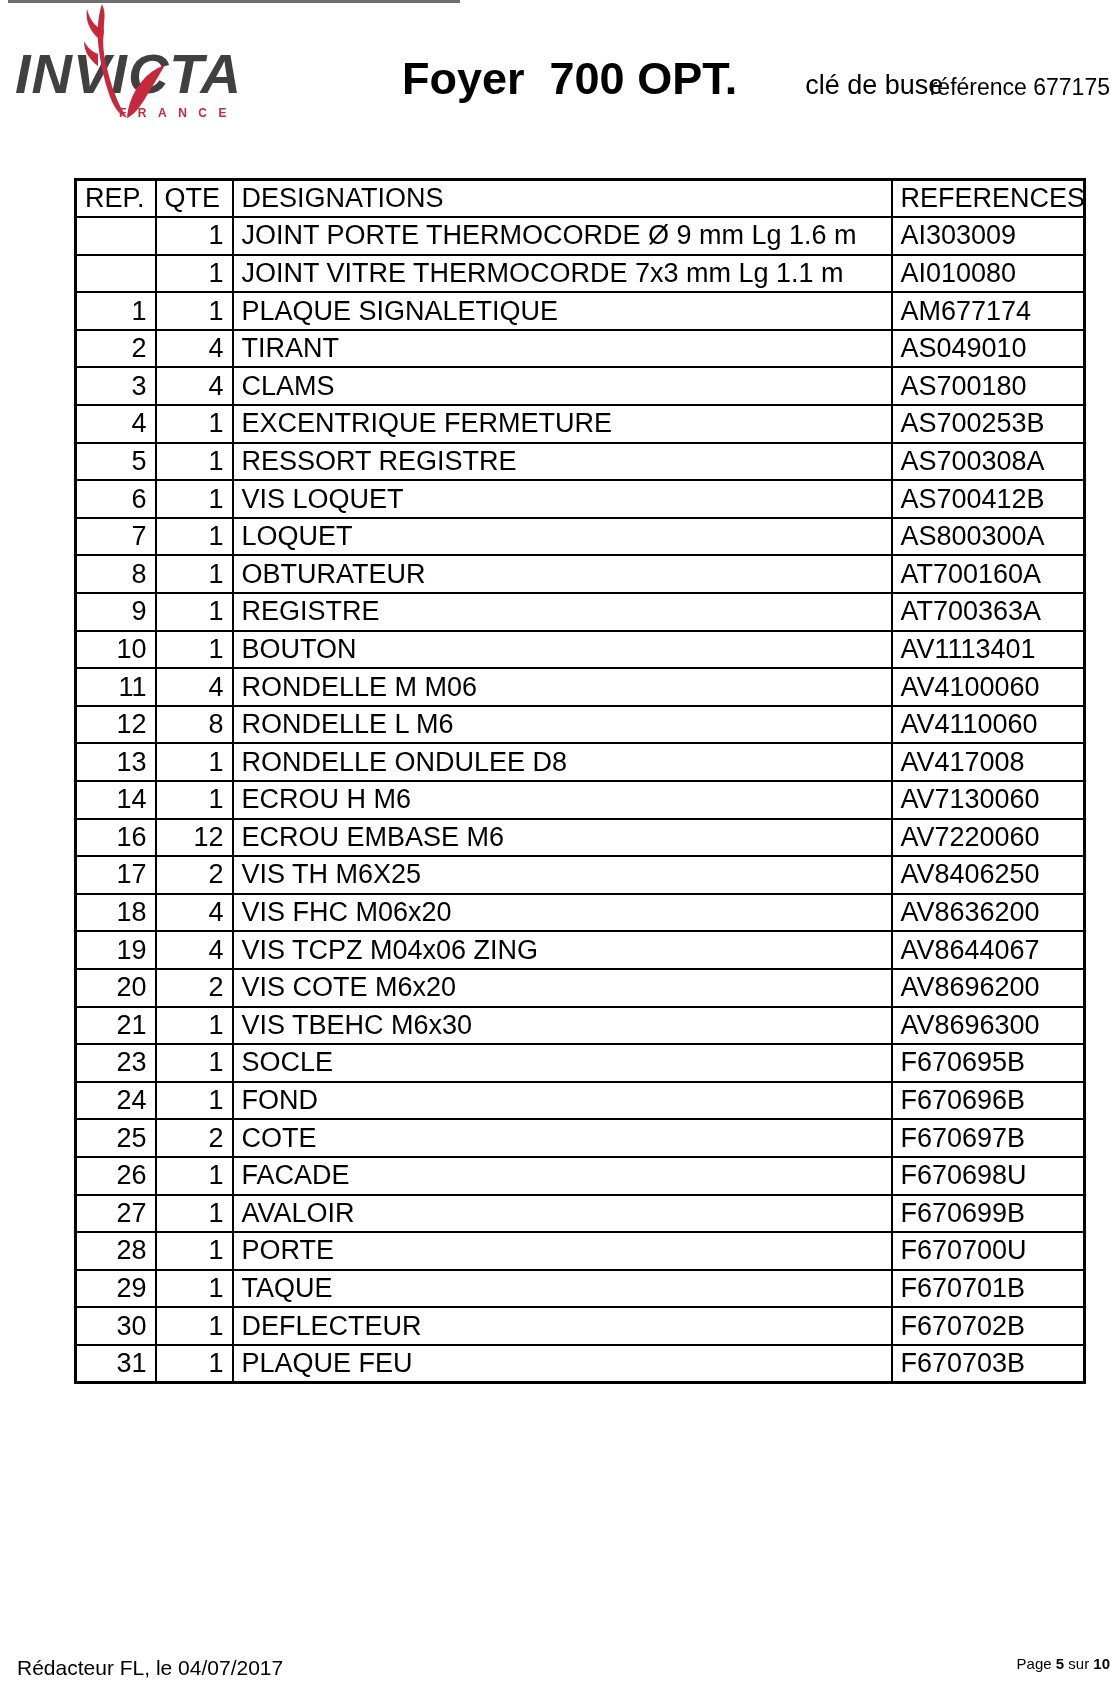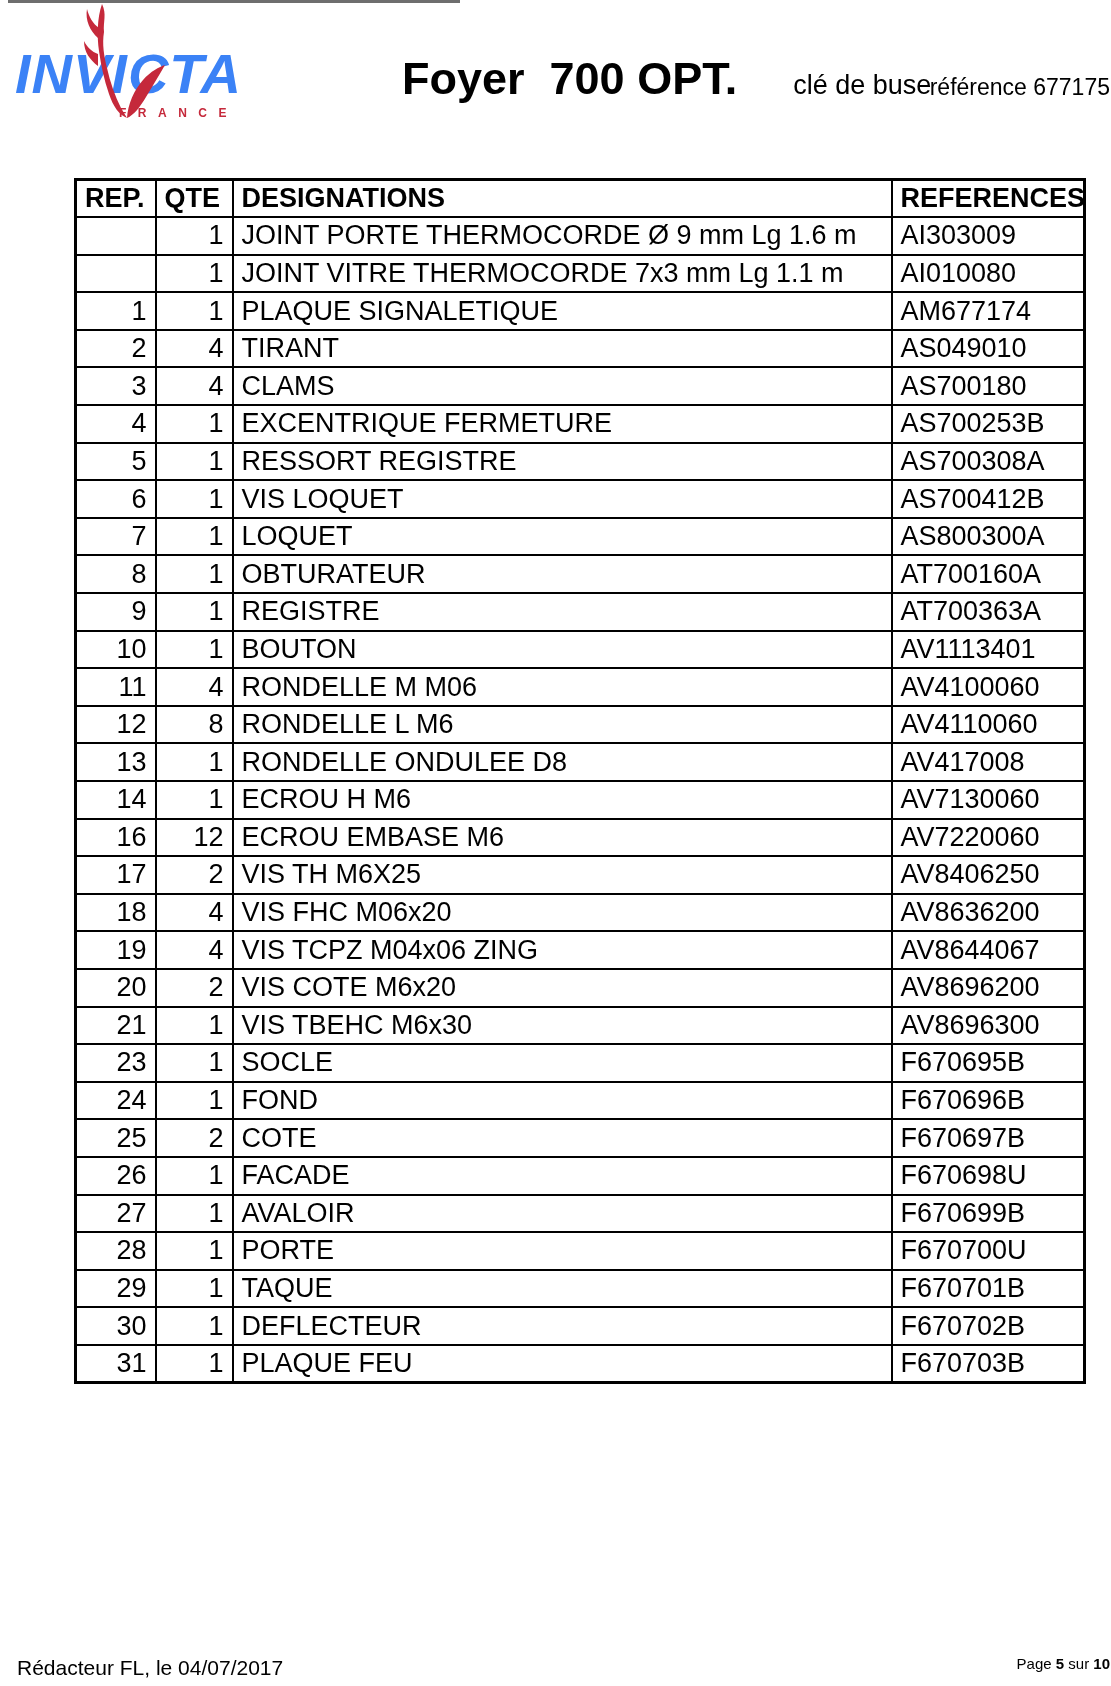--- a/index.html
+++ b/index.html
@@ -19,55 +19,55 @@
     font-size:56px; font-weight:bold; font-style:italic;
     letter-spacing:1px; line-height:1; white-space:nowrap;
   }
   .logo-antler { position:absolute; left:57px; top:-3px; width:96px; height:124px; z-index:2; }
   .logo-france {
     position:absolute; left:104px; top:103px;
     font-size:12px; font-weight:bold; letter-spacing:11.5px; line-height:1; white-space:nowrap;
   }
 
   
-  .title-row { position:absolute; left:402px; top:56px; display:flex; align-items:baseline; gap:20px; }
+  .title-row { position:absolute; left:402px; top:56px; display:flex; align-items:baseline; gap:32px; }
   .doc-title { font-size:45px; font-weight:bold; line-height:1; white-space:pre; }
   .doc-subtitle { font-size:27px; font-weight:normal; line-height:1;margin-left:36px; }
   .doc-reference { position:absolute; top:76px; right:1px; font-size:23px; line-height:1; }
 
   
   table.parts {
     position:absolute; left:74px; top:178px; width:1009px;
     border-collapse:collapse; table-layout:fixed;
     font-size:27px;
   }
   table.parts { border:3px solid #000; }
   .parts th, .parts td {
     border:2.5px solid #000; height:37.6px;
     padding:0 8px; line-height:1; white-space:nowrap; overflow:hidden;
     font-weight:normal; vertical-align:middle;
   }
-  .parts th { font-weight:bold; text-align:left; }
+  .parts th { font-weight:normal; text-align:left; }
   .parts td.num { text-align:right; }
   .col-rep { width:80px; } .col-qte { width:77px; } .col-des { width:659px; } .col-ref { width:193px; }
 
   
   .footer-left  { position:absolute; left:17px; top:1656px; font-size:21px; line-height:1.1; }
   .footer-right { position:absolute; right:1px; top:1656px; font-size:15px; line-height:1.1; }
   .footer-right b { font-weight:bold; }
 </style>
 </head>
 <body>
 
 <div class="page">
 
   <div class="topbar"></div>
 
   <div class="logo">
-    <div class="logo-word" style="color: #3b82f6;"><span>IN</span><span>V</span><span>ICTA</span></div>
+    <div class="logo-word" style="color: #404040;"><span>IN</span><span>V</span><span>ICTA</span></div>
     <svg class="logo-antler" viewBox="0 0 96 122" xmlns="http://www.w3.org/2000/svg" aria-hidden="true">
       <path d="M30,2 C35,12 31,20 32,30 C30,42 32,54 35,66 C38,80 43,94 49,106 L55,116 C47,113 41,104 37,92 C32,78 29,63 27,49 C25,35 25,16 30,2 Z" style="fill: rgb(197, 41, 59);"></path>
       <path d="M27,26 C21,22 17,15 15,7 C13,18 18,29 26,36 Z" style="fill: rgb(197, 41, 59);"></path>
       <path d="M26,52 C20,50 15,45 12,39 C12,50 18,58 26,64 Z" style="fill: rgb(197, 41, 59);"></path>
       <path d="M55,116 C56,102 62,88 71,78 C79,69 87,65 93,63 C86,75 80,85 74,95 C68,105 62,113 55,116 Z" style="fill: rgb(197, 41, 59);"></path>
     </svg>
     <div class="logo-france" style="color: rgb(197, 41, 59);">FRANCE</div>
   </div>
 
   <div class="title-row">

